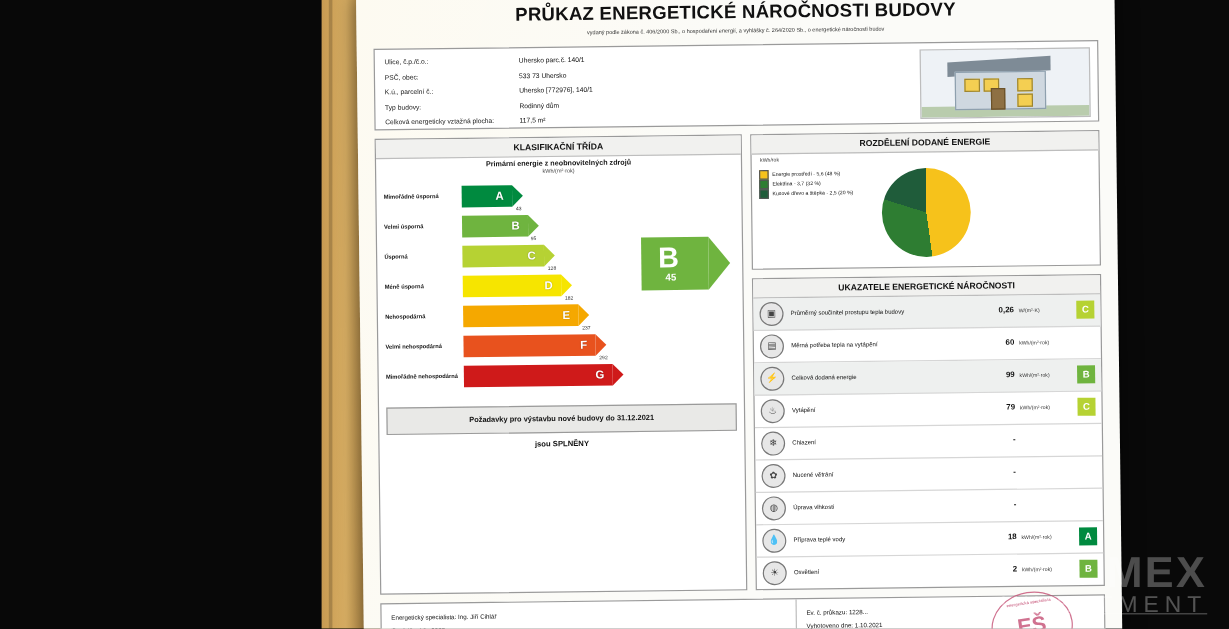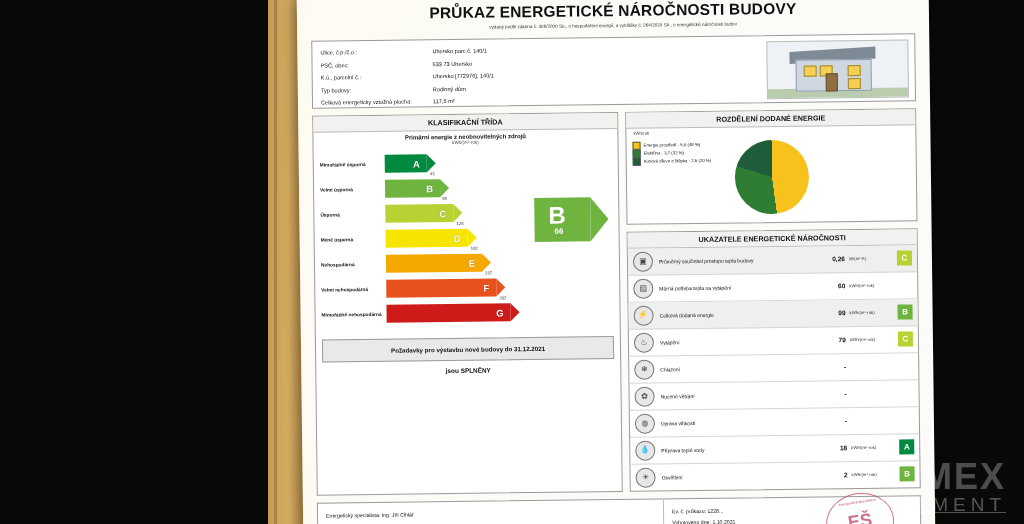--- a/index.html
+++ b/index.html
@@ -193,21 +193,21 @@
               <div class="slabel">Mimořádně nehospodárná</div>
               <div class="bar" style="--c:#cf1a1a;background:#cf1a1a;width:124px;">
                 <span>G</span>
               </div>
             </div>
 
             <div class="arrow">
               <div class="abody"></div>
               <div class="atip"></div>
               <div class="aletter">B</div>
-              <div class="aval">66</div>
+              <div class="aval">45</div>
             </div>
           </div>
 
           <div class="req">Požadavky pro výstavbu nové budovy do 31.12.2021</div>
           <div class="fulfil">jsou SPLNĚNY</div>
         </div>
 
         <div class="colR">
           <div class="box">
             <div class="panel-title">ROZDĚLENÍ DODANÉ ENERGIE</div>

